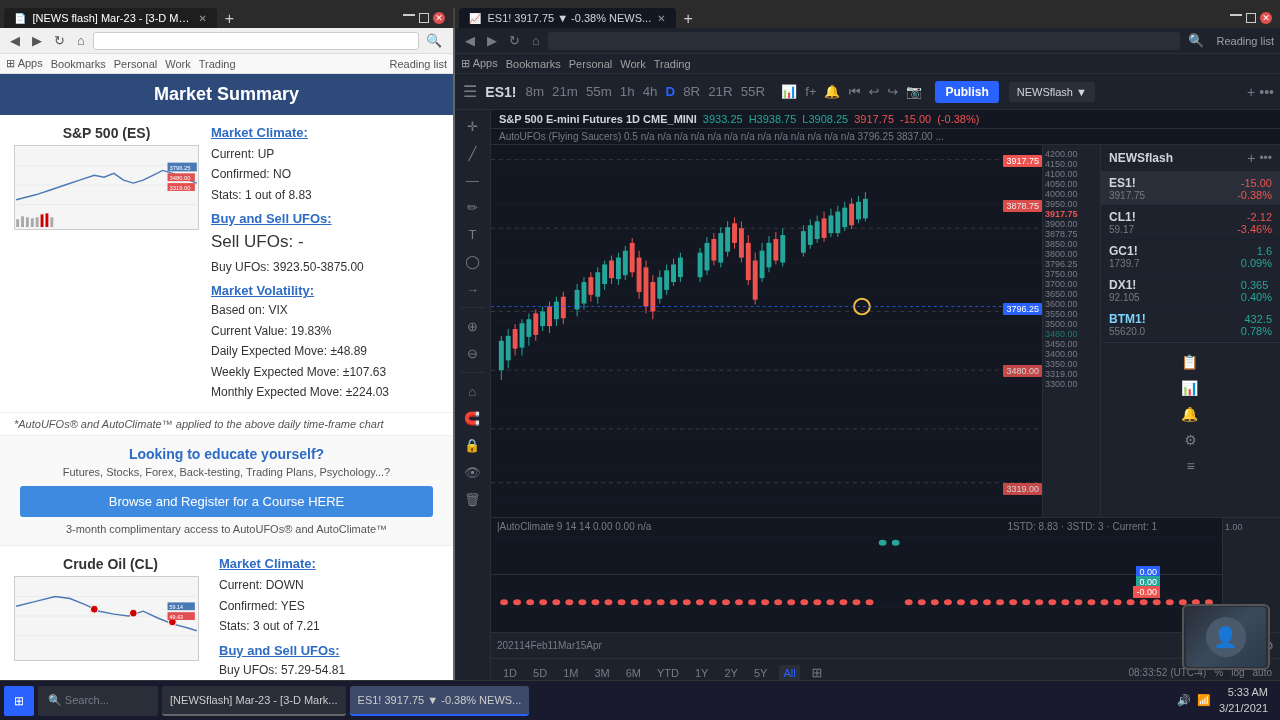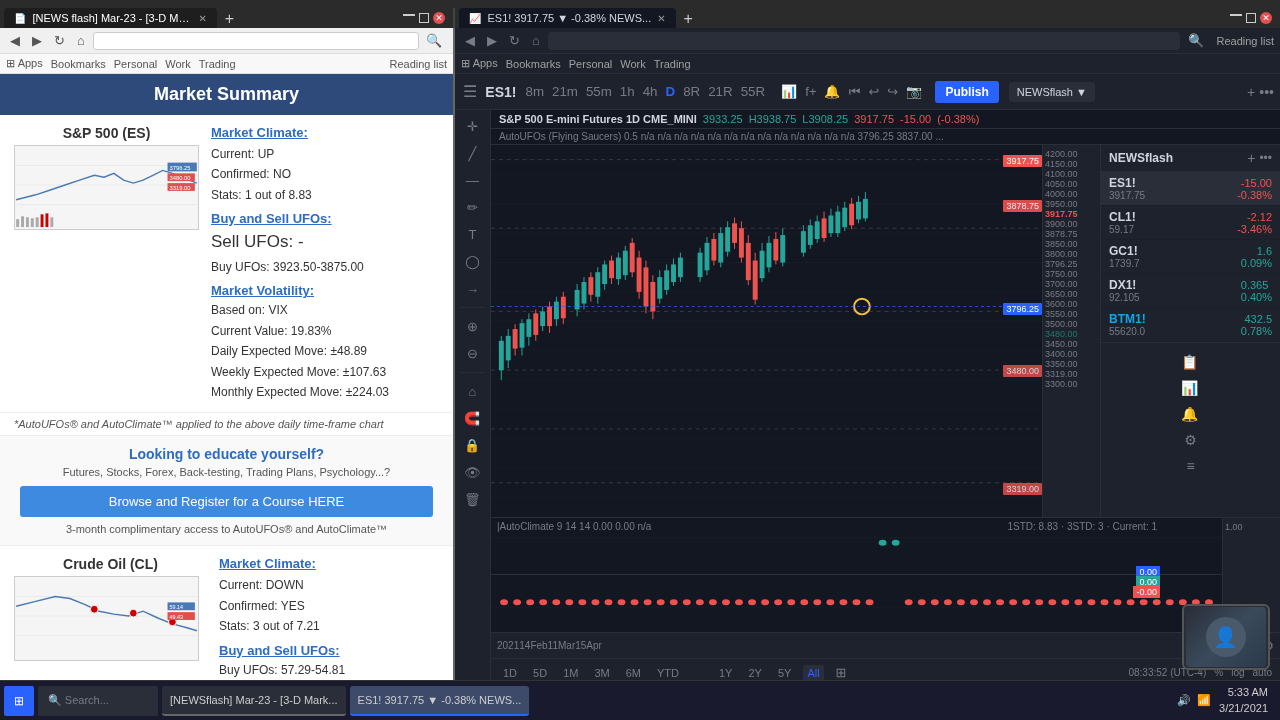--- a/index.html
+++ b/index.html
@@ -484,21 +484,21 @@
                     <div style="color:#d1d4dc; font-weight:bold; font-size:12px;">DX1!</div>
                     <div style="color:#787b86; font-size:10px;">92.105</div>
                   </div>
                   <div style="">
                     <div style="color:#26a69a;">0.365</div>
                     <div style="color:#26a69a;">0.40%</div>
                   </div>
                 </div>
                 <div style="display:flex; justify-content:space-between; align-items:center; padding:4px 8px; border-bottom:1px solid #1a1e2a; cursor:pointer; font-size:11px;">
                   <div>
-                    <div style="color:#0ea5e9; font-weight:bold; font-size:12px;">BTM1!</div>
+                    <div style="color:#7dd3fc; font-weight:bold; font-size:12px;">BTM1!</div>
                     <div style="color:#787b86; font-size:10px;">55620.0</div>
                   </div>
                   <div style="text-align:right;">
                     <div style="color:#26a69a;">432.5</div>
                     <div style="color:#26a69a;">0.78%</div>
                   </div>
                 </div>
 
                 <div style="border-top:1px solid #2a2e39; display:flex; flex-direction:column; gap:4px; padding:8px 0; align-items:center;">
                   <button style="background:none; border:none; color:#787b86; cursor:pointer; font-size:14px; padding:3px;">📋</button>
@@ -605,21 +605,21 @@
               </div>
             </div>
 
             <div style="height:28px; background:#1e222d; border-top:1px solid #2a2e39; display:flex; align-items:center; padding:0 8px; gap:8px; font-size:11px; color:#787b86;">
               <button style="background:none; border:none; color:#787b86; cursor:pointer; padding:2px 4px; font-size:11px;">1D</button>
               <button style="background:none; border:none; color:#787b86; cursor:pointer; padding:2px 4px; font-size:11px;">5D</button>
               <button style="background:none; border:none; color:#787b86; cursor:pointer; padding:2px 4px; font-size:11px;">1M</button>
               <button style="background:none; border:none; color:#787b86; cursor:pointer; padding:2px 4px; font-size:11px;">3M</button>
               <button style="background:none; border:none; color:#787b86; cursor:pointer; padding:2px 4px; font-size:11px;">6M</button>
               <button style="background:none; border:none; color:#787b86; cursor:pointer; padding:2px 4px; font-size:11px;">YTD</button>
-              <button style="background:none; border:none; color:#787b86; cursor:pointer; padding:2px 4px; font-size:11px;margin-left:24px;">1Y</button>
+              <button style="background:none; border:none; color:#787b86; cursor:pointer; padding:2px 4px; font-size:11px;">1Y</button>
               <button style="background:none; border:none; color:#787b86; cursor:pointer; padding:2px 4px; font-size:11px;">2Y</button>
               <button style="background:none; border:none; color:#787b86; cursor:pointer; padding:2px 4px; font-size:11px;">5Y</button>
               <button style="background:#2a2e39; border:none; color:#2962ff; cursor:pointer; padding:2px 4px; font-size:11px; border-radius:2px;">All</button>
               <span style="margin-left:4px; font-size:13px; color:#787b86;">⊞</span>
               <div style="margin-left:auto; display:flex; align-items:center; gap:8px;">
                 <span style="font-size:10px;">08:33:52 (UTC-4)</span>
                 <span style="font-size:10px;">%</span>
                 <span style="font-size:10px;">log</span>
                 <span style="font-size:10px;">auto</span>
               </div>

